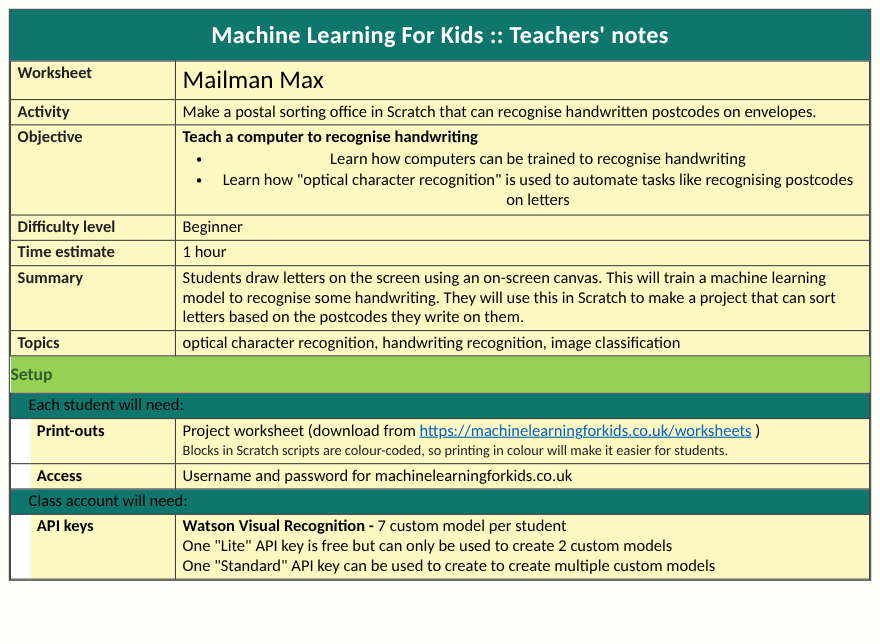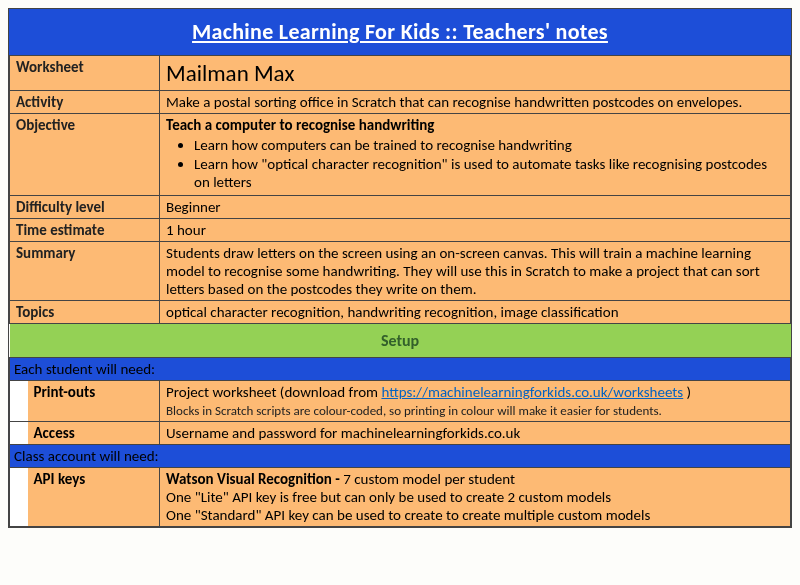--- a/index.html
+++ b/index.html
@@ -7,39 +7,38 @@
     margin: 0;
     padding: 8px;
     font-family: Calibri, "Segoe UI", Arial, sans-serif;
     background: #fdfdfa;
     width: 800px;
   }
   .outer {
     border: 1px solid #444;
   }
   .title-bar {
-    background: #1d4ed8;
+    background: #0f766e;
     color: #fff;
     font-weight: 600;
     font-size: 22px;
     text-align: center;
     padding: 9px 4px 10px;
     letter-spacing: 0.3px;
-    text-decoration: underline;
   }
   table {
     width: 100%;
     border-collapse: collapse;
     font-size: 15px;
   }
   td {
     border: 1px solid #444;
     padding: 2px 6px 2px 6px;
     vertical-align: top;
-    background: #fdba74;
+    background: #fef9c3;
   }
   td.label {
     width: 150px;
     font-weight: 700;
     color: #222;
   }
   td.indent {
     width: 18px;
     border-right: none;
     background: #fff;
@@ -52,38 +51,38 @@
   }
   .big-value {
     font-size: 23px;
     font-family: Calibri, Arial, sans-serif;
     padding: 3px 6px 3px 6px;
   }
   .section-bar {
     background: #94d155;
     color: #33602b;
     font-weight: 700;
-    text-align: center;
+    text-align: left;
     font-size: 16px;
     padding: 7px 0;
   }
   .section-row td {
     padding: 0;
     border: none;
   }
   .lead-row td {
     border: 1px solid #444;
-    padding: 2px 4px;
-    background: #1d4ed8;
+    padding: 2px 16px;
+    background: #0f766e;
   }
   ul {
     margin: 2px 0 2px 0;
     padding-left: 28px;
   }
-  li { margin: 1px 0; }
+  li { margin: 1px 0; text-align: center; }
   a { color: #0563c1; text-decoration: underline; }
   .bold { font-weight: 700; }
   .small-note { font-size: 13px; color: #222; }
   .obj-head { font-weight: 700; }
 </style>
 </head>
 <body>
 
 <div class="outer">
 

